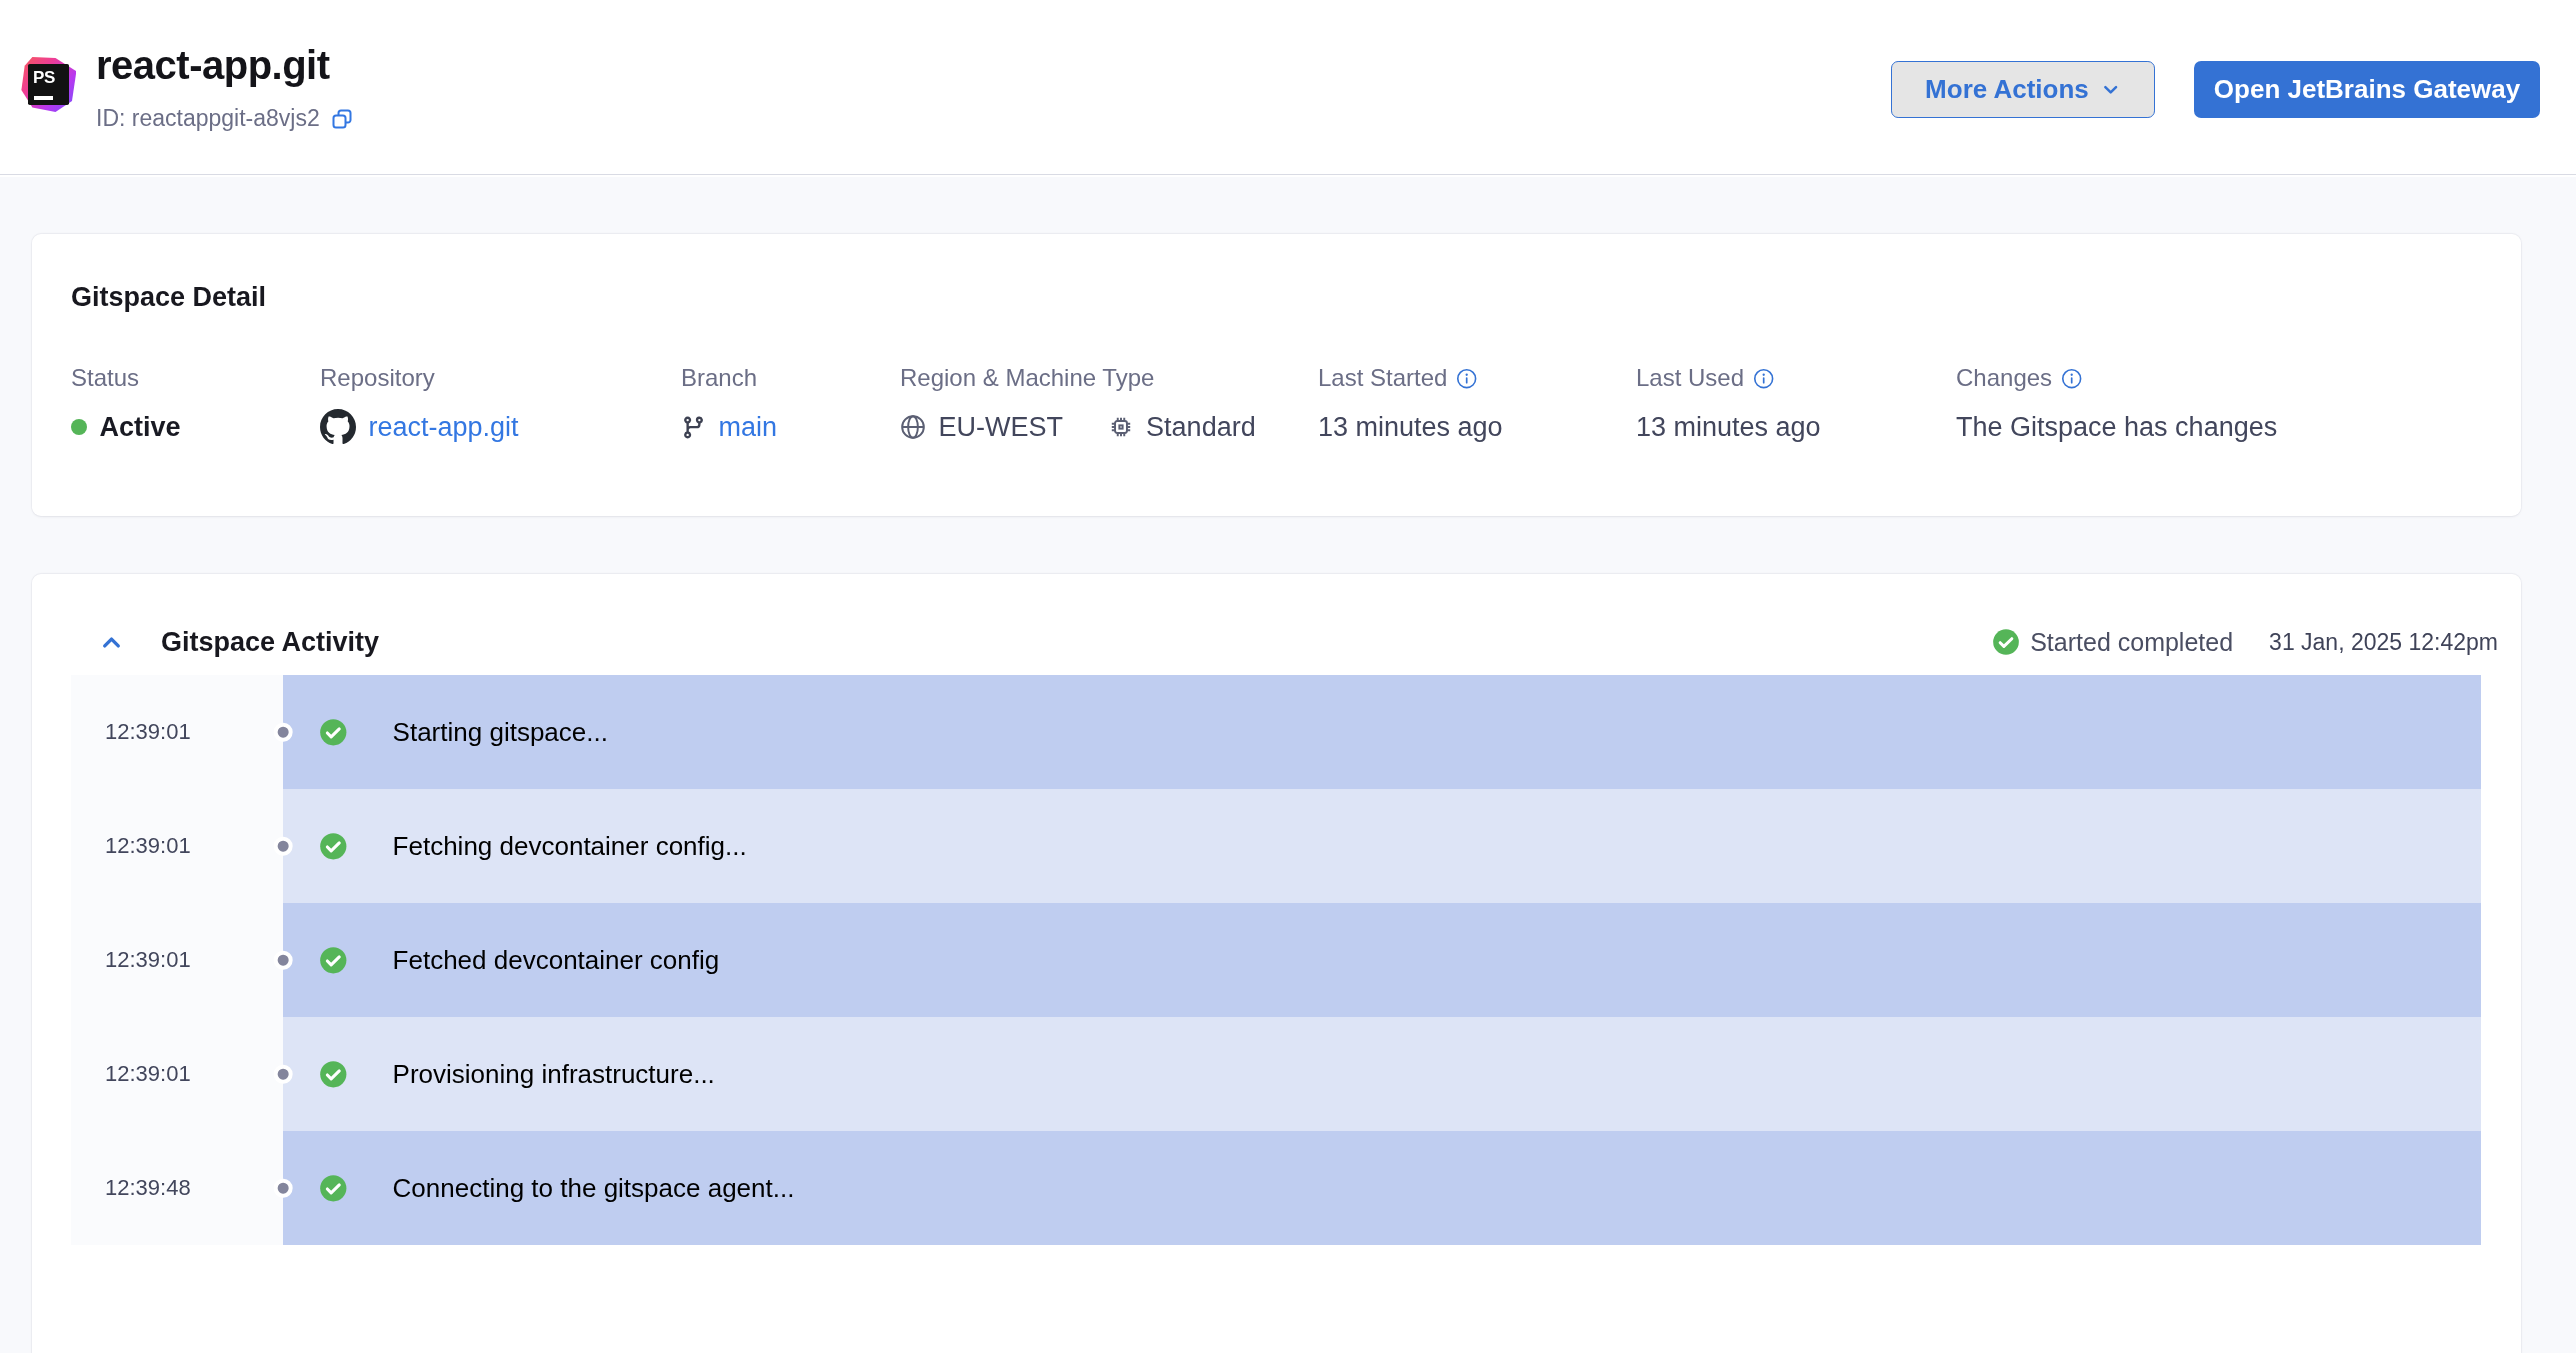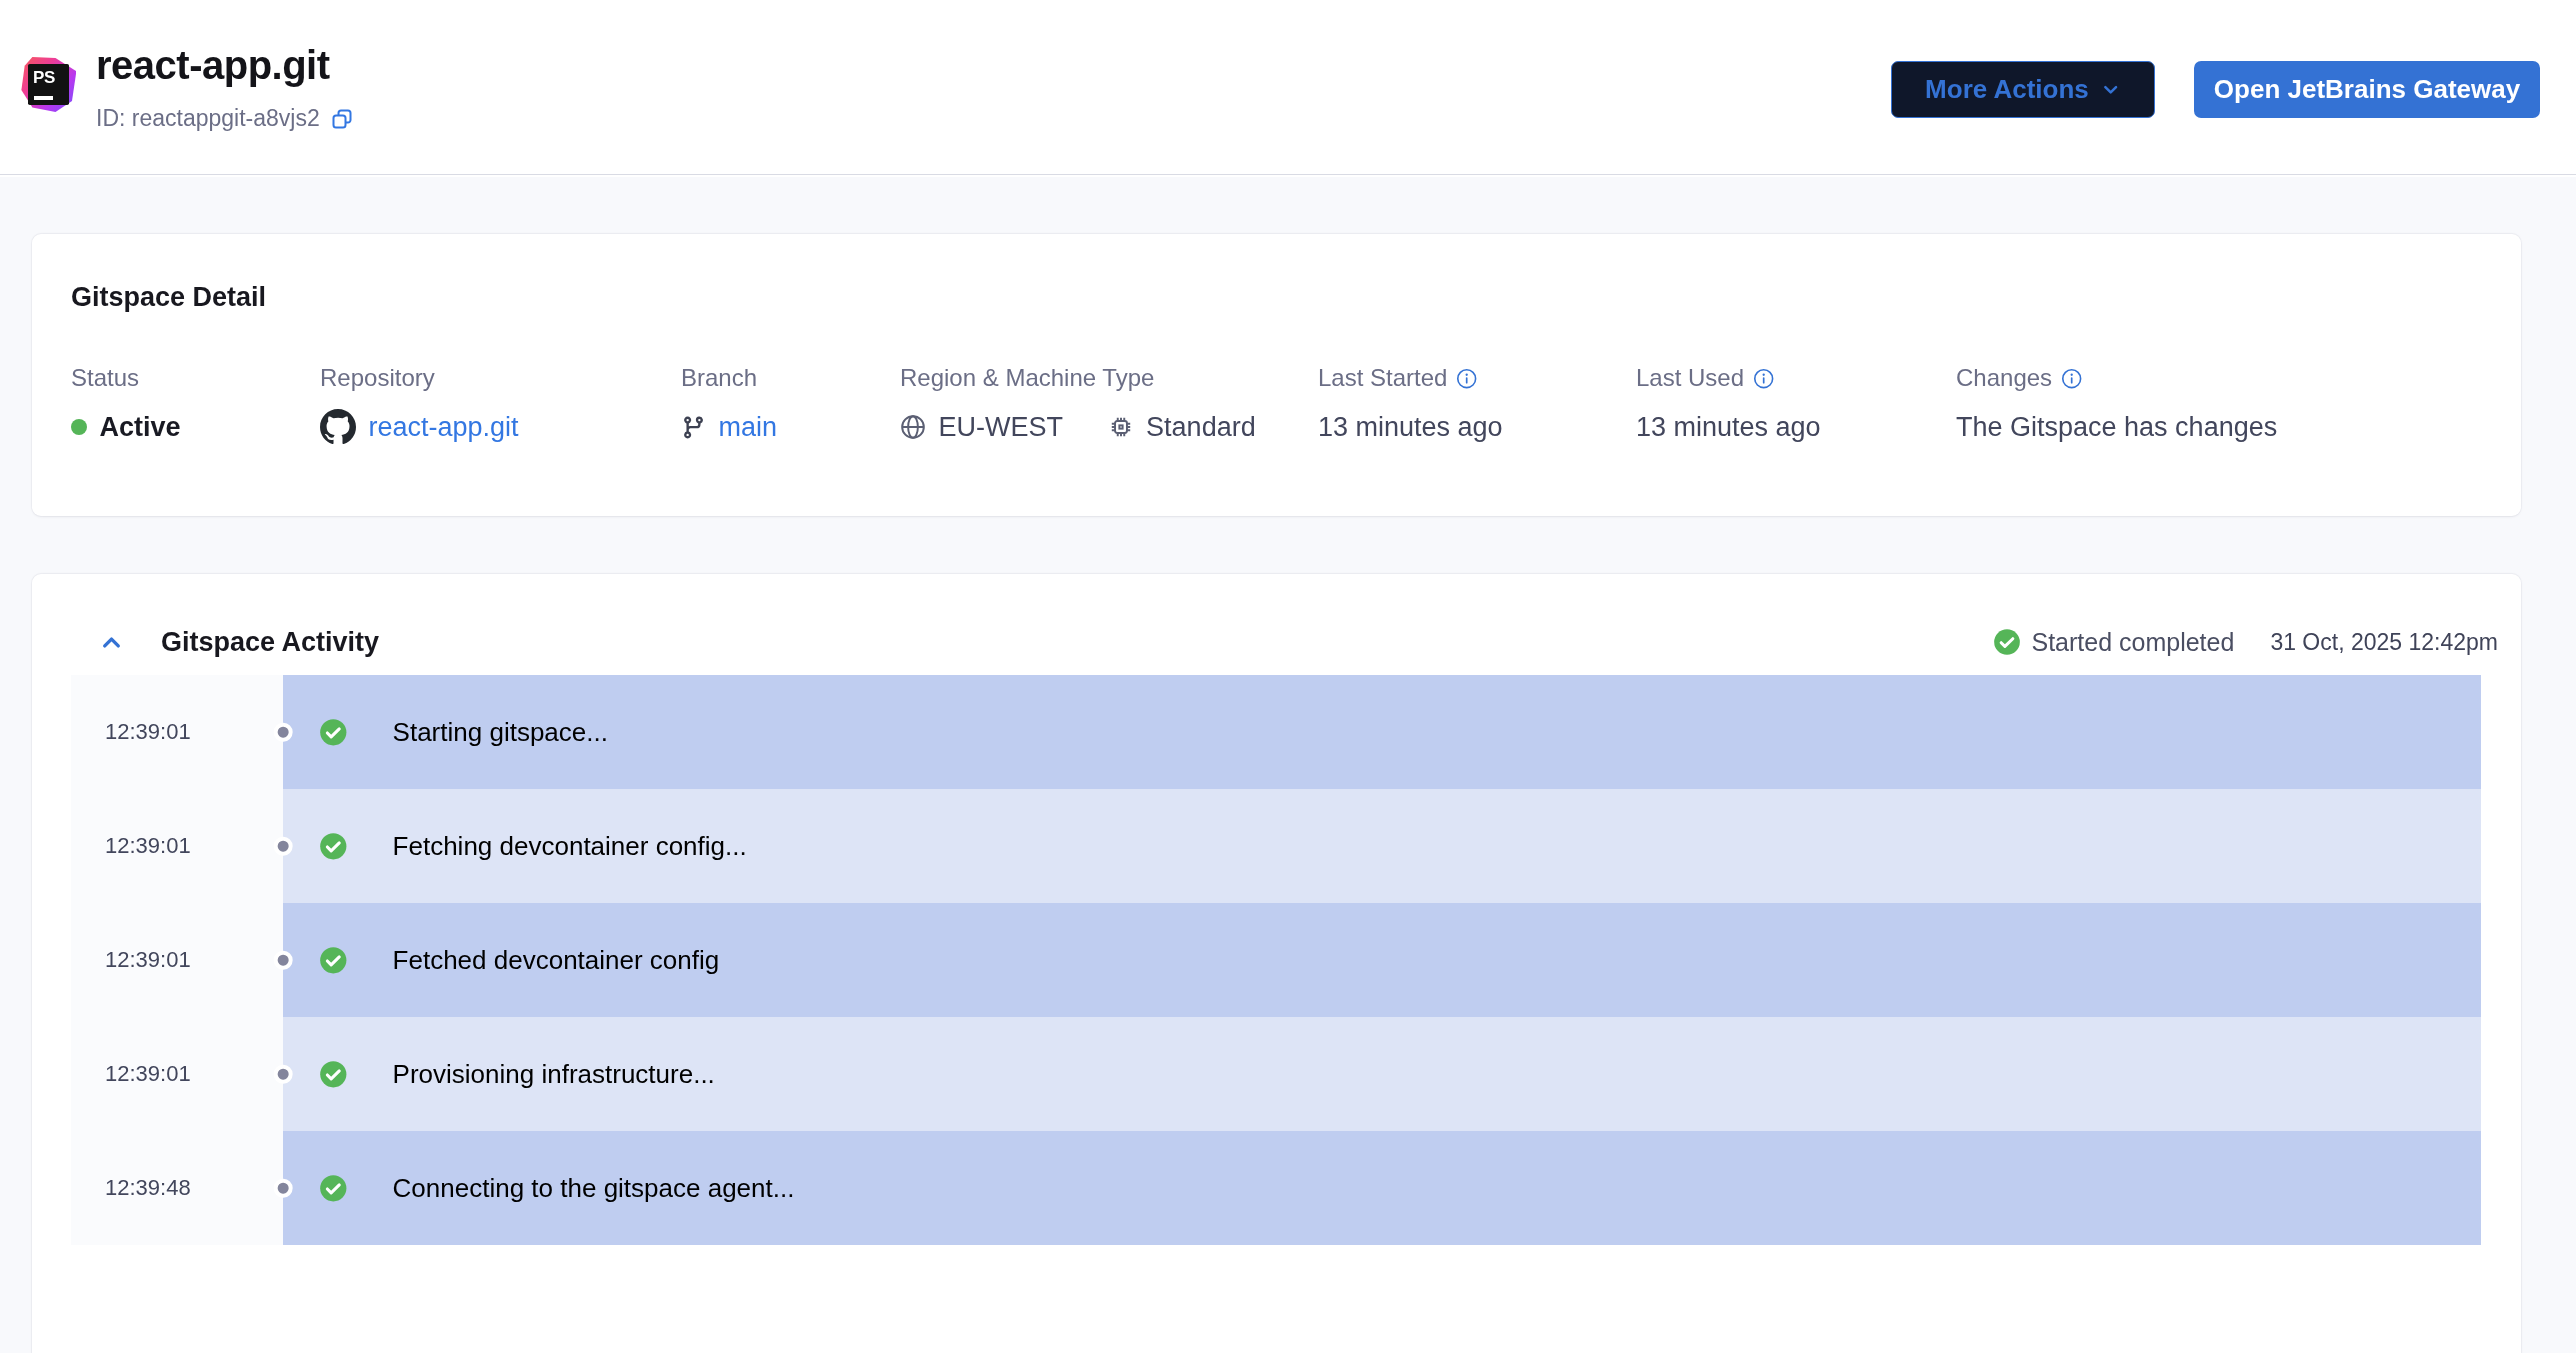--- a/index.html
+++ b/index.html
@@ -58,21 +58,21 @@
   .copy-icon svg{width:100%;height:100%;}
   .topbar-actions{
     position:absolute;right:36px;top:61px;display:flex;gap:39px;align-items:center;
   }
   .btn{
     height:57px;border-radius:7.1px;font-size:26px;font-weight:700;
     display:inline-flex;align-items:center;justify-content:center;gap:10.7px;
     font-family:inherit;cursor:pointer;
   }
   .btn-outline{
-    width:264px;background:#0f172a;border:1.8px solid var(--accent);color:var(--accent);
+    width:264px;background:#e5e5e5;border:1.8px solid var(--accent);color:var(--accent);
   }
   .btn-outline svg{width:21.4px;height:21.4px;}
   .btn-primary{
     width:346px;background:var(--accent);border:none;color:#fff;
   }
   
   .main{
     position:absolute;left:0;top:177px;width:2576px;height:1176px;
     background:var(--page-bg);overflow:hidden;
   }
@@ -286,21 +286,21 @@
       </span>
       <h2 class="card-title">Gitspace Activity</h2>
       <div class="activity-status">
         <span class="check-icon">
           <svg viewBox="0 0 24 24">
               <circle cx="12" cy="12" r="11" fill="currentColor"></circle>
               <path d="M7 12.6l3.2 3.2L17 9.2" stroke="#fff" stroke-width="2.6" fill="none" stroke-linecap="round" stroke-linejoin="round"></path>
             </svg>
         </span>
         <span class="activity-status-label">Started completed</span>
-        <span class="activity-date">31 Oct, 2025 12:42pm</span>
+        <span class="activity-date">31 Jan, 2025 12:42pm</span>
       </div>
     </div>
     <div class="log">
   <div class="log-row">
     <div class="log-time">12:39:01</div>
     <div class="log-dot"></div>
     <div class="log-content">
       <span class="check-icon">
         <svg viewBox="0 0 24 24">
                 <circle cx="12" cy="12" r="11" fill="currentColor"></circle>

